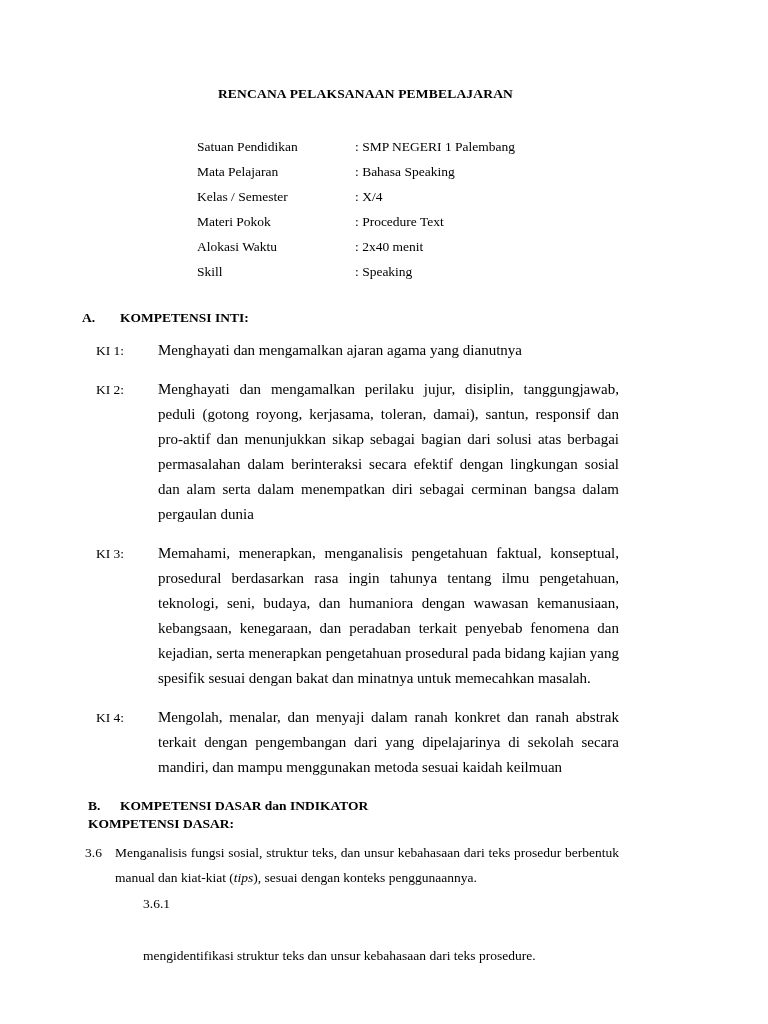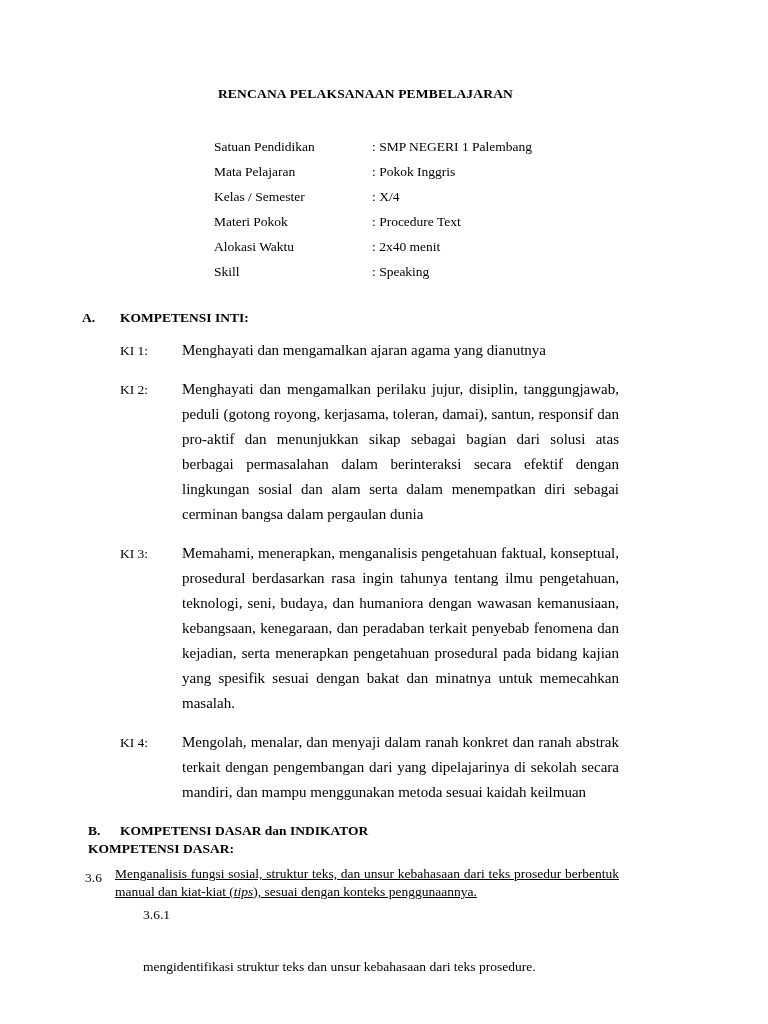--- a/index.html
+++ b/index.html
@@ -37,21 +37,20 @@
     padding-left: 197px;
   }
   .identity-row {
     display: flex;
     line-height: 25px;
     font-size: 13.5px;
   }
   .identity-label {
     width: 158px;
     flex: 0 0 158px;
-    margin-left: 17px;
   }
   .identity-value {
     flex: 1 1 auto;
   }
   
   .section {
     margin-top: 26px;
   }
   .section-head {
     display: flex;
@@ -79,21 +78,21 @@
     font-size: 13.5px;
     padding-left: 88px;
     margin-top: 2px;
   }
   
   .ki-list {
     margin-top: 12px;
   }
   .ki-row {
     display: flex;
-    padding-left: 120px;
+    padding-left: 96px;
     padding-right: 92px;
     margin-bottom: 14px;
   }
   .ki-key {
     width: 62px;
     flex: 0 0 62px;
     font-size: 13.5px;
     line-height: 25px;
   }
   .ki-text {
@@ -114,23 +113,22 @@
   }
   .kd-num {
     width: 30px;
     flex: 0 0 30px;
     line-height: 25px;
     font-size: 13.5px;
   }
   .kd-text {
     flex: 1 1 auto;
     text-align: justify;
-    line-height: 18px;
-    font-size: 13.5px;
-    text-decoration: underline;
+    line-height: 25px;
+    font-size: 13.5px;
   }
   .ind-row {
     display: flex;
     padding-left: 143px;
     padding-right: 92px;
     margin-top: 1px;
     flex-direction: column;
   }
   .ind-num {
     width: 52px;
@@ -152,21 +150,21 @@
 
   <div class="doc-title">RENCANA PELAKSANAAN PEMBELAJARAN</div>
 
   <div class="identity">
     <div class="identity-row">
       <div class="identity-label">Satuan Pendidikan</div>
       <div class="identity-value">: SMP NEGERI 1 Palembang</div>
     </div>
     <div class="identity-row">
       <div class="identity-label">Mata Pelajaran</div>
-      <div class="identity-value">: Pokok Inggris</div>
+      <div class="identity-value">: Bahasa Speaking</div>
     </div>
     <div class="identity-row">
       <div class="identity-label">Kelas / Semester</div>
       <div class="identity-value">: X/4</div>
     </div>
     <div class="identity-row">
       <div class="identity-label">Materi Pokok</div>
       <div class="identity-value">: Procedure Text</div>
     </div>
     <div class="identity-row">

